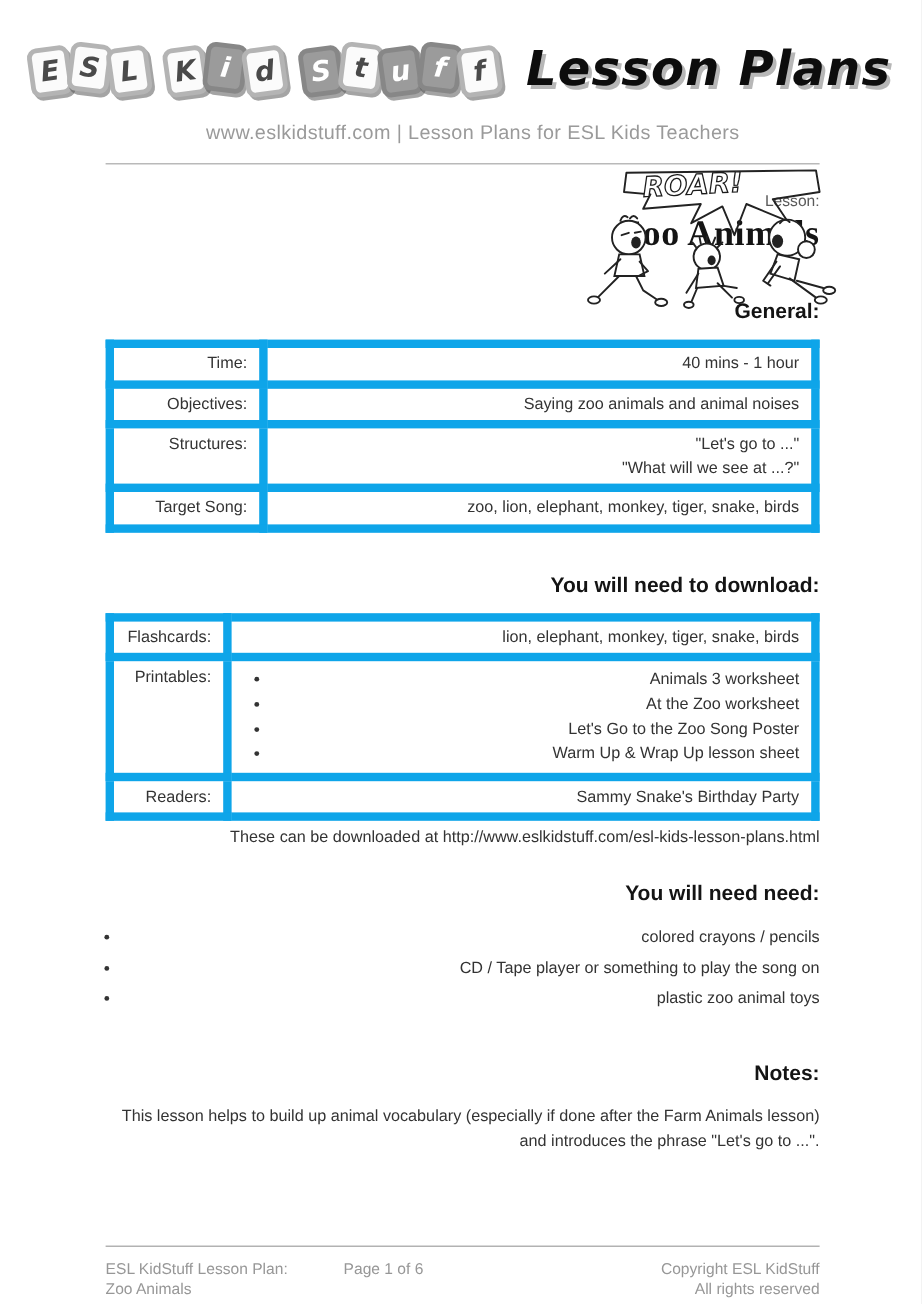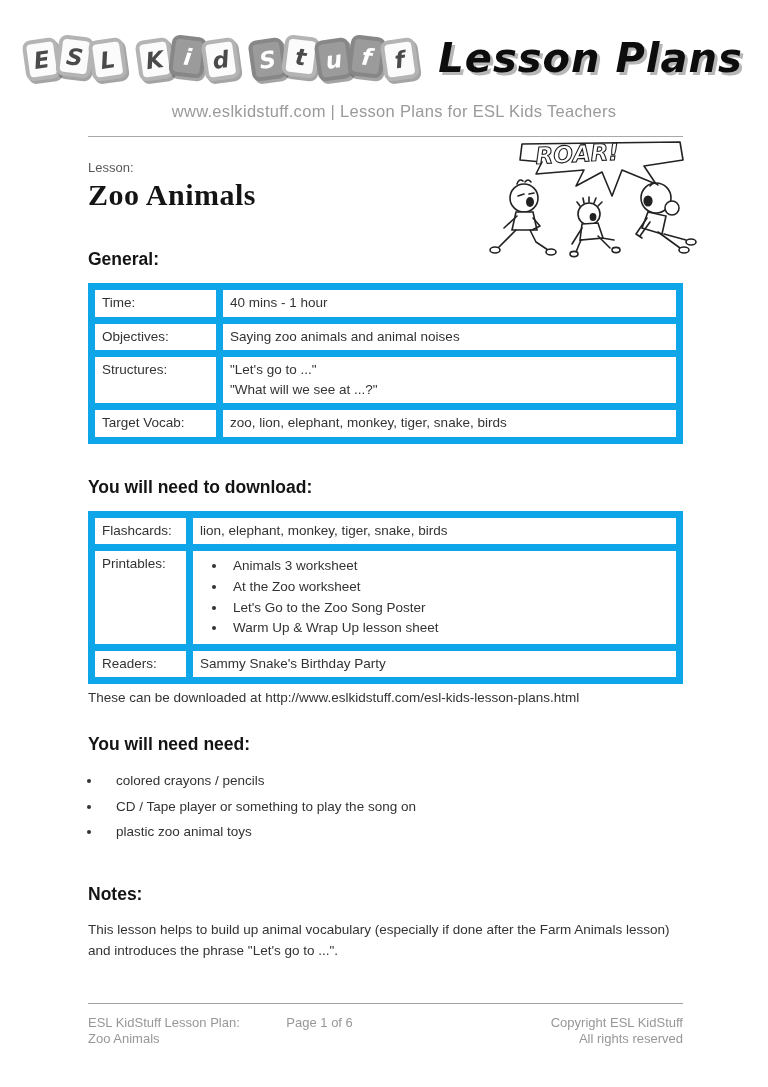--- a/index.html
+++ b/index.html
@@ -42,21 +42,21 @@
     text-shadow:3px 3px 0 #b7b7b7;
     white-space:nowrap;
   }
   .tagline {
     margin-top:10px; text-align:center;
     font-size:16.5px; color:#9a9a9a; letter-spacing:.3px;padding-left:20px;
   }
   .rule { border:none; border-top:1px solid #a8a8a8; margin:15px 85px 0 88px; }
 
   
-  .content { margin:16px 85px 0 88px; }
+  .content { margin:16px 85px 0 88px;text-align:right; }
   .lesson-label { margin-top:23px; font-size:13px; color:#595959; }
   .lesson-title {
     margin-top:3px;
     font-family:"Liberation Serif", serif;
     font-weight:bold; font-size:30px; color:#141414;
     letter-spacing:.5px;
   }
   .illustration {
     position:absolute; top:140px; right:68px;
     width:216px; height:128px;
@@ -87,21 +87,21 @@
   ul.plain {
     margin-top:16px; padding-left:14px; list-style-position:outside;
     font-size:13.5px;
   }
   ul.plain li { padding-left:14px; margin-bottom:6px; line-height:1.45; }
 
   .notes-body { margin-top:15px; font-size:13.5px; line-height:1.55; max-width:600px; }
 
   
   .footer {
-    position:absolute; top:1003px; left:88px; right:85px;
+    position:absolute; top:1038px; left:88px; right:85px;
     border-top:1px solid #a0a0a0;
     padding-top:11px;
     display:flex; align-items:flex-start;
     font-size:13px; color:#979797; line-height:1.25;
   }
   .footer .col { flex:1; }
   .footer .col.center { text-align:left; }
   .footer .col.right { text-align:right; }
 
   
@@ -198,21 +198,21 @@
         <td>Saying zoo animals and animal noises</td>
       </tr>
       <tr>
         <td class="lbl">Structures:</td>
         <td>
           <div>"Let's go to ..."</div>
           <div>"What will we see at ...?"</div>
         </td>
       </tr>
       <tr>
-        <td class="lbl">Target Vocab:</td>
+        <td class="lbl">Target Song:</td>
         <td>zoo, lion, elephant, monkey, tiger, snake, birds</td>
       </tr>
     </tbody>
       </table>
 
     <h2 class="section-heading mt-download">You will need to download:</h2>
     <table class="info download">
       <tbody>
           <tr>
         <td class="lbl">Flashcards:</td>

